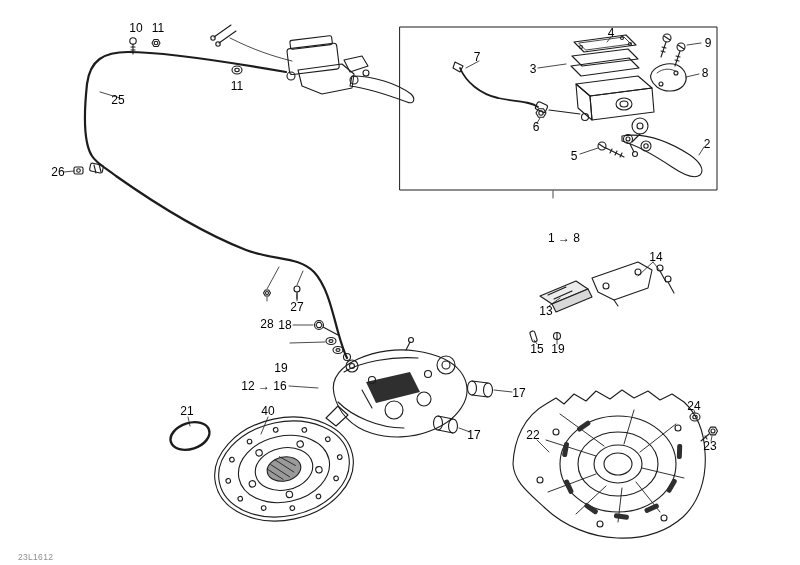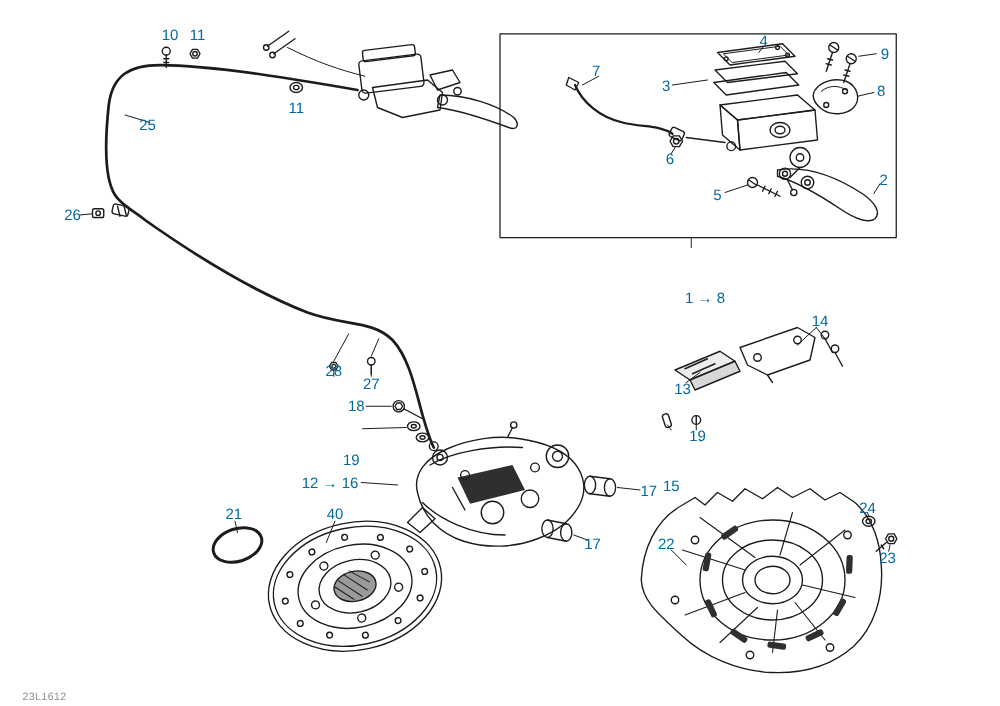--- a/index.html
+++ b/index.html
@@ -1,20 +1,20 @@
 <!DOCTYPE html>
 <html><head>
 <meta charset="utf-8">
 <style>
   html,body{margin:0;padding:0;background:#ffffff;}
   .stage{position:relative;width:800px;height:565px;background:#ffffff;overflow:hidden;
          font-family:"Liberation Sans",sans-serif;}
   .stage svg{position:absolute;left:0;top:0;}
   .callout{position:absolute;transform:translate(-50%,-50%);font-size:12px;line-height:1;
-           color:#0369a1;white-space:nowrap;}
+           color:#000000;white-space:nowrap;}
   .watermark{position:absolute;left:18px;bottom:3px;font-size:8.5px;color:#8f8f8f;letter-spacing:.3px;}
 </style>
 </head>
 <body>
 
 <div class="stage">
 
   <svg width="800" height="565" viewBox="0 0 800 565">
     <g stroke="#1c1c1c" fill="none" stroke-width="1.1" stroke-linecap="round" stroke-linejoin="round">
 
@@ -332,30 +332,30 @@
       </g>
     </g>
   </svg>
 
   <div>
       <span class="callout" style="left: 136px; top: 28px;">10</span>
       <span class="callout" style="left: 158px; top: 28px;">11</span>
       <span class="callout" style="left: 118px; top: 100px;">25</span>
       <span class="callout" style="left: 237px; top: 86px;">11</span>
       <span class="callout" style="left: 58px; top: 172px;">26</span>
-      <span class="callout" style="left: 267px; top: 297px;">28</span>
+      <span class="callout" style="left: 267px; top: 324px;">28</span>
       <span class="callout" style="left: 297px; top: 307px;">27</span>
       <span class="callout" style="left: 285px; top: 325px;">18</span>
       <span class="callout" style="left: 281px; top: 343px; margin-top: 25px;">19</span>
       <span class="callout" style="left: 264px; top: 386px;">12 → 16</span>
       <span class="callout" style="left: 187px; top: 411px;">21</span>
       <span class="callout" style="left: 268px; top: 411px;">40</span>
       <span class="callout" style="left: 546px; top: 311px;">13</span>
       <span class="callout" style="left: 656px; top: 257px;">14</span>
-      <span class="callout" style="left: 537px; top: 349px; margin-top: 40px;">15</span>
+      <span class="callout" style="left: 537px; top: 349px;">15</span>
       <span class="callout" style="left: 558px; top: 349px;">19</span>
       <span class="callout" style="left: 519px; top: 393px;">17</span>
       <span class="callout" style="left: 474px; top: 435px;">17</span>
       <span class="callout" style="left: 533px; top: 435px;">22</span>
       <span class="callout" style="left: 694px; top: 406px;">24</span>
       <span class="callout" style="left: 710px; top: 446px;">23</span>
       <span class="callout" style="left: 477px; top: 57px;">7</span>
       <span class="callout" style="left: 533px; top: 69px;">3</span>
       <span class="callout" style="left: 611px; top: 33px;">4</span>
       <span class="callout" style="left: 708px; top: 43px;">9</span>

